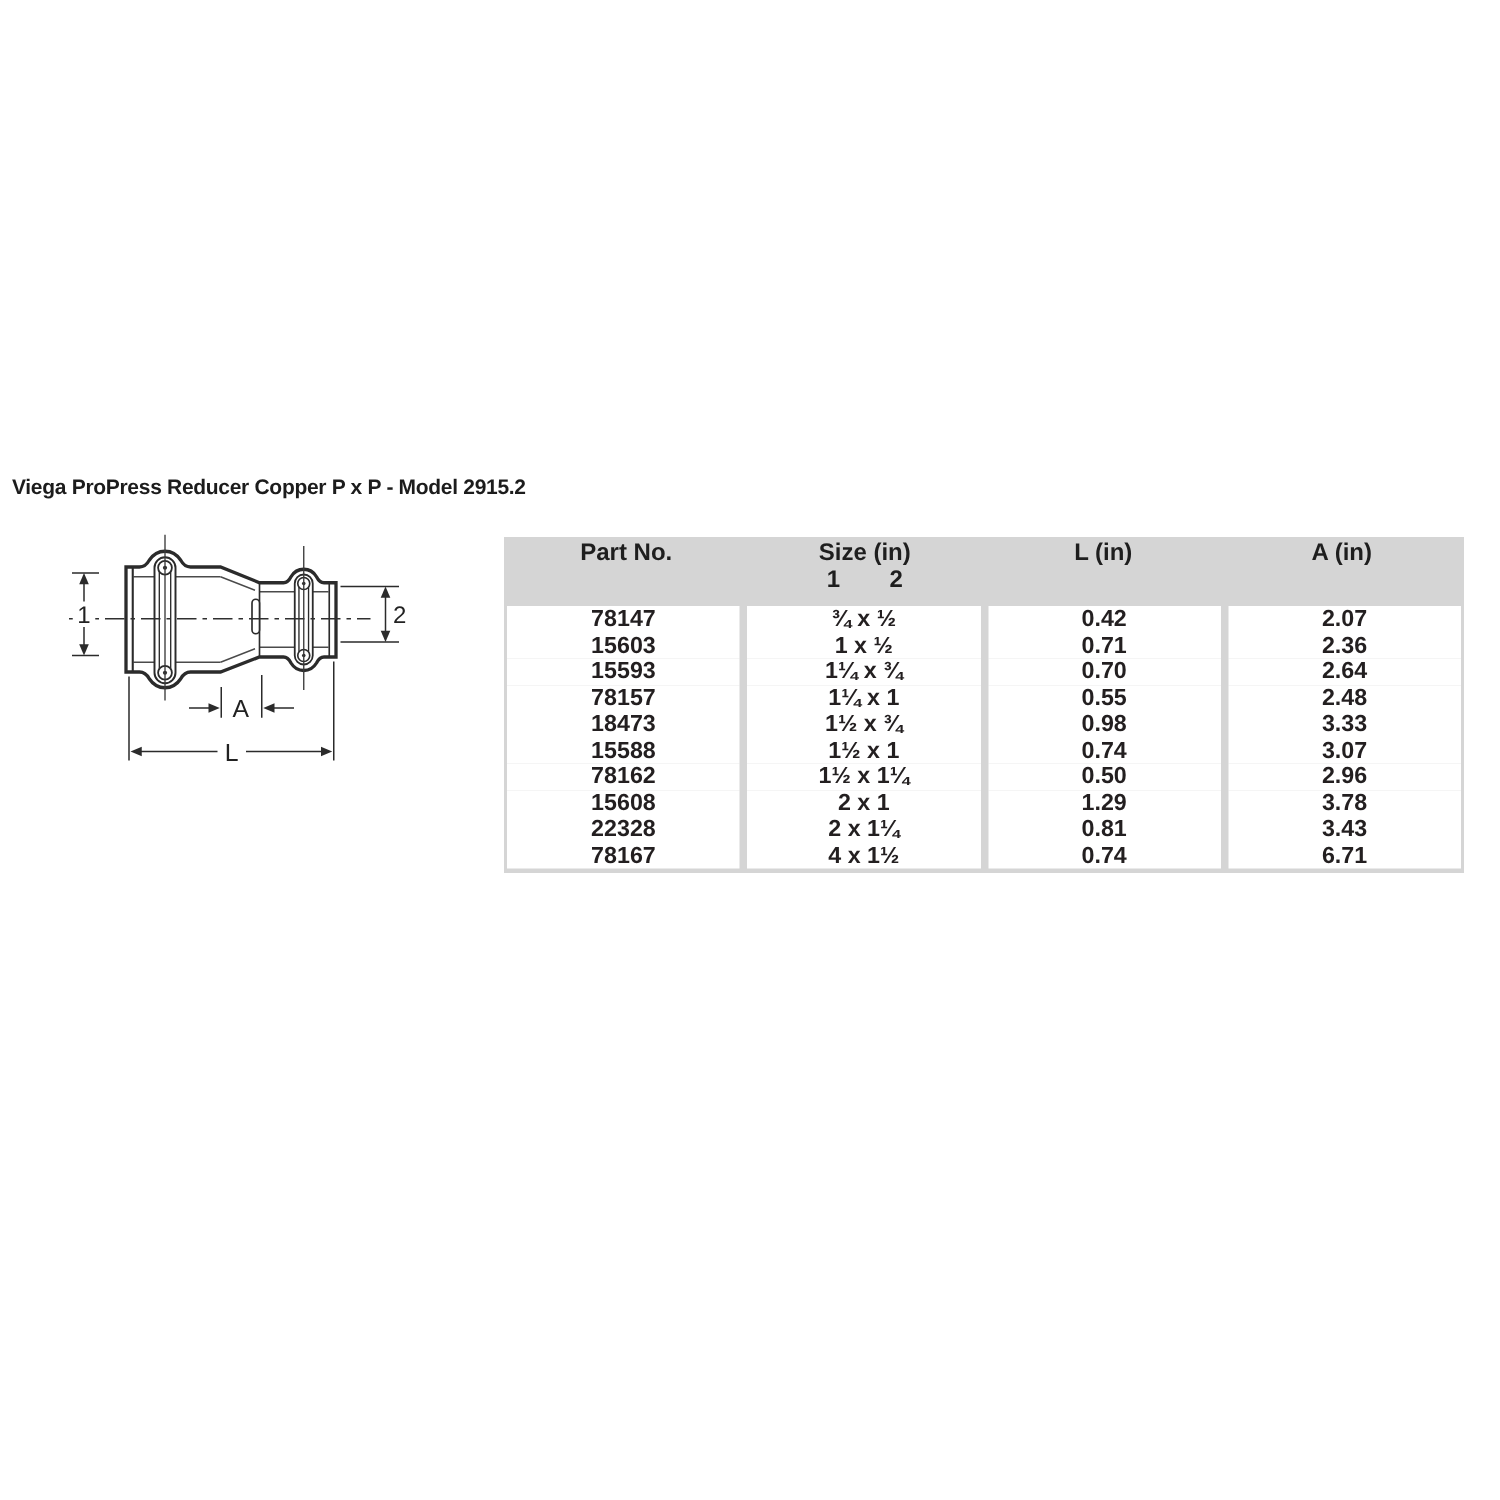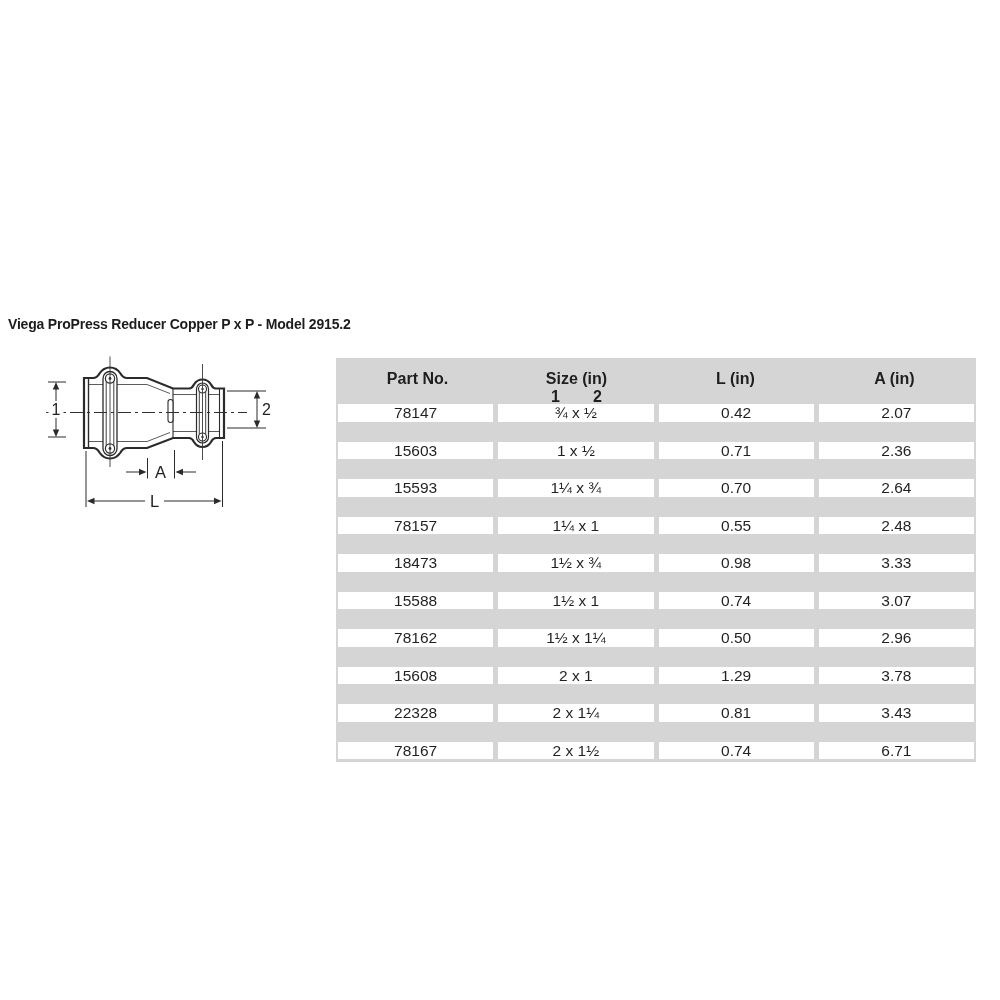--- a/index.html
+++ b/index.html
@@ -16,31 +16,31 @@
 
   .spec-table{
     position:absolute;left:336px;top:358px;width:640px;
     background:#d5d5d5;padding:1px 2px 3px 2px;box-sizing:border-box;
   }
   .thead{
     display:grid;grid-template-columns:repeat(4,1fr);
     background:#d5d5d5;height:43px;
   }
   .th{
-    text-align:center;font-weight:bold;font-size:16px;padding-top:10px;
+    text-align:center;font-weight:bold;font-size:16px;padding-top:0;
     line-height:19px;color:#1e1e1e;
   }
   .size-sub{
     display:flex;justify-content:center;gap:33px;
     font-weight:bold;font-size:16px;line-height:17px;color:#1e1e1e;
   }
-  .tbody{display:block;}
+  .tbody{display:block;font-weight:bold;}
   .trow{
     display:grid;grid-template-columns:repeat(4,1fr);
-    column-gap:5px;margin-top:20px;
+    column-gap:5px;margin-top:0;
   }
   .trow:first-child{margin-top:2px;}
   .td{
     background:#ffffff;height:17.5px;display:flex;align-items:center;
     justify-content:center;font-size:15.5px;color:#231f20;line-height:17px;
   }
 </style>
 </head>
 <body>
 
@@ -206,18 +206,18 @@
 
   <div class="trow">
     <div class="td">22328</div>
     <div class="td">2 x 1¼</div>
     <div class="td">0.81</div>
     <div class="td">3.43</div>
   </div>
 
   <div class="trow">
     <div class="td">78167</div>
-    <div class="td">2 x 1½</div>
+    <div class="td">4 x 1½</div>
     <div class="td">0.74</div>
     <div class="td">6.71</div>
   </div>
 </div>
 </div>
 
 </body></html>

